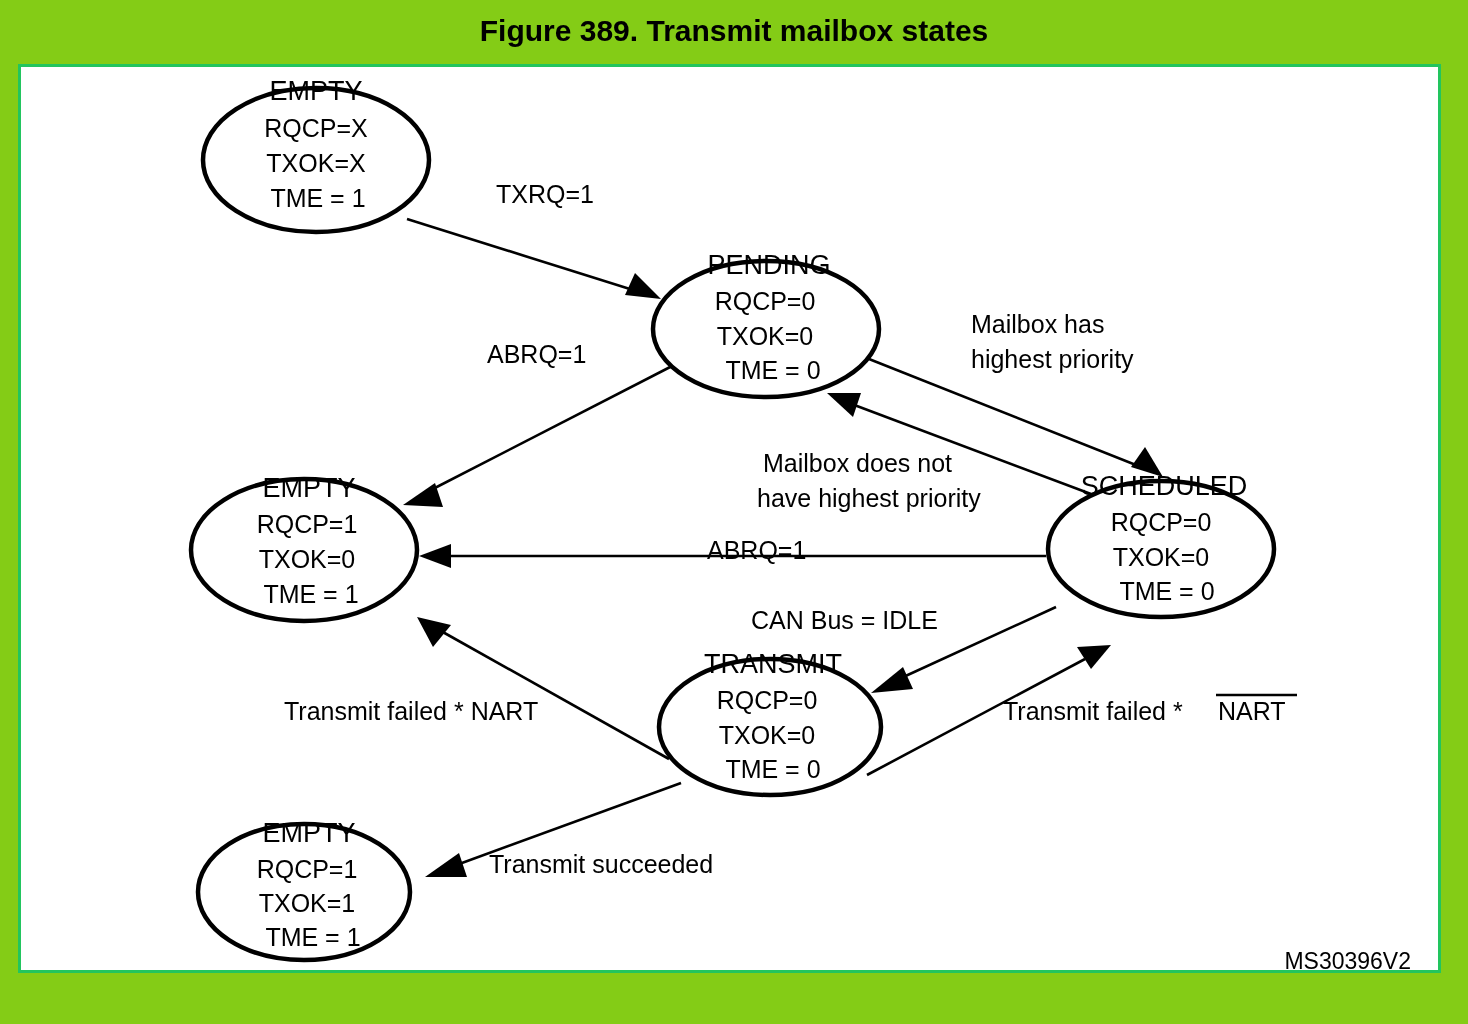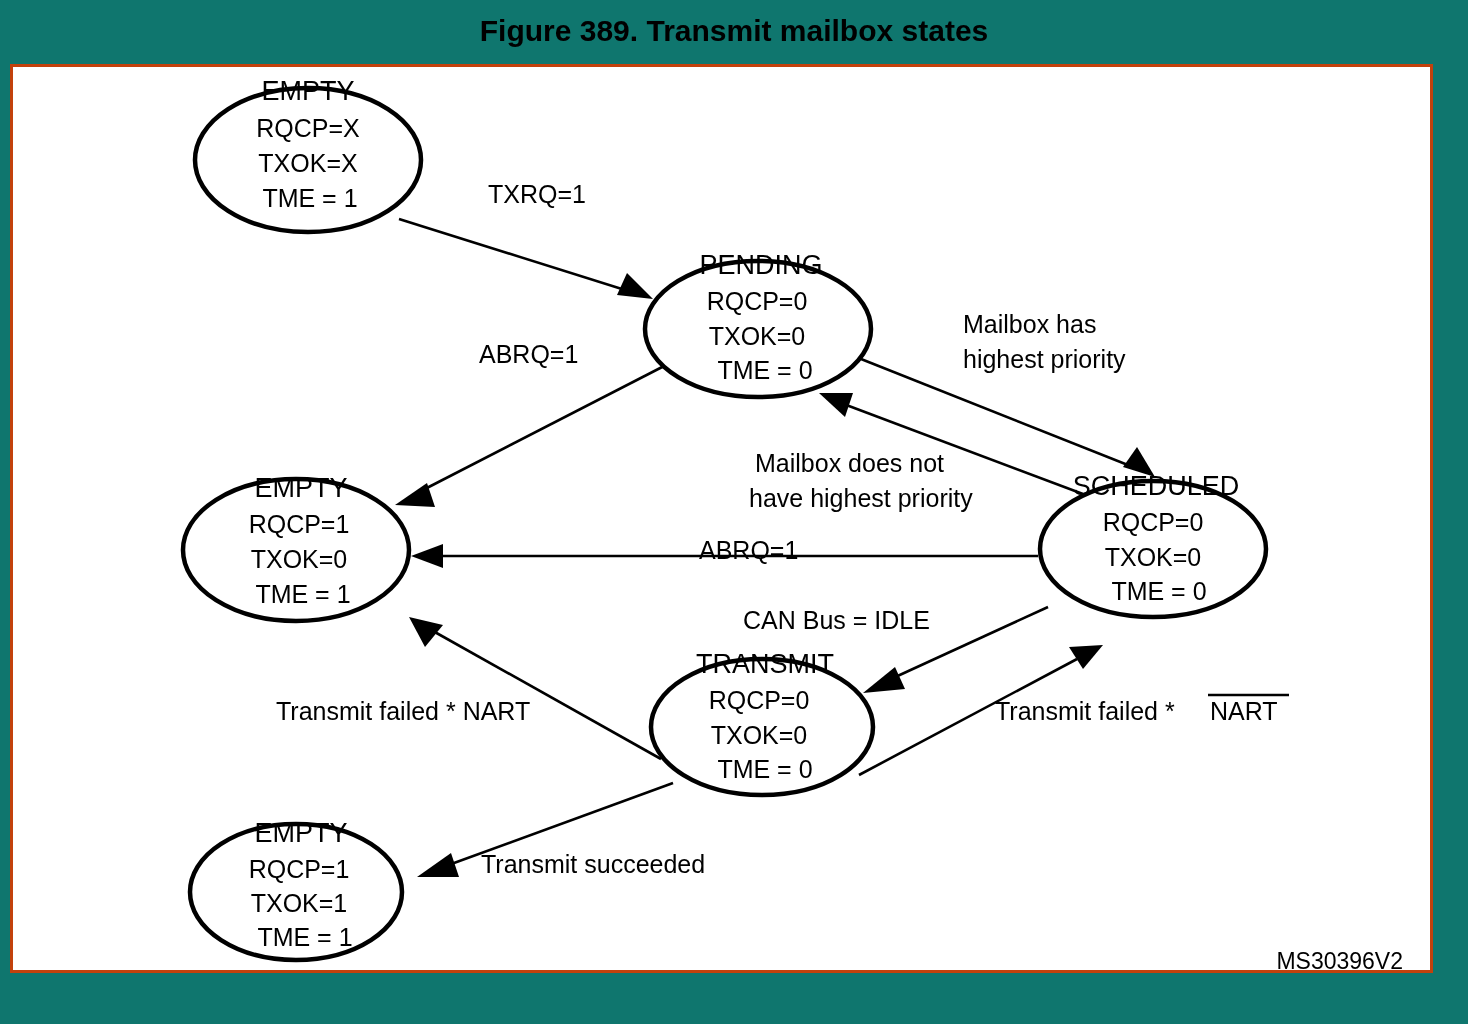--- a/index.html
+++ b/index.html
@@ -11,40 +11,40 @@
     width: 1468px;
     height: 1024px;
     font-family: "Liberation Sans", sans-serif;
     color: #000000;
     overflow: hidden;
   }
   #page {
     position: relative;
     width: 1468px;
     height: 1024px;
-    background: #0f766e;
+    background: #84cc16;
   }
   #figure-title {
     position: absolute;
     left: 0;
     top: 14px;
     width: 1468px;
     text-align: center;
     font-size: 30px;
     font-weight: bold;
     font-family: "Liberation Sans", sans-serif;
     letter-spacing: 0px;
   }
   #diagram-frame {
     position: absolute;
-    left: 10px;
+    left: 18px;
     top: 64px;
     width: 1423px;
     height: 909px;
-    border: 3px solid #c2410c;
+    border: 3px solid #22c55e;
     box-sizing: border-box;
     background: #ffffff;
   }
   svg#diagram-svg {
     position: absolute;
     left: 0;
     top: 0;
     width: 1423px;
     height: 932px;
     display: block;

